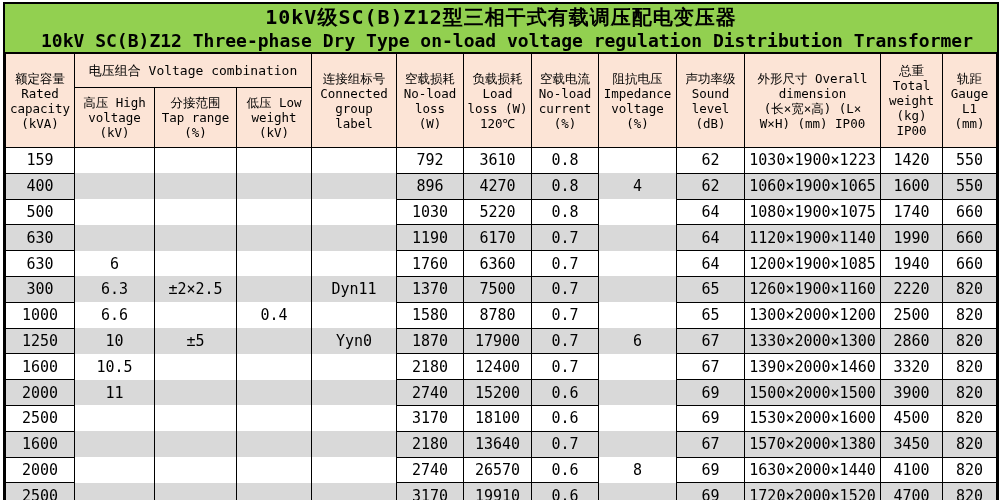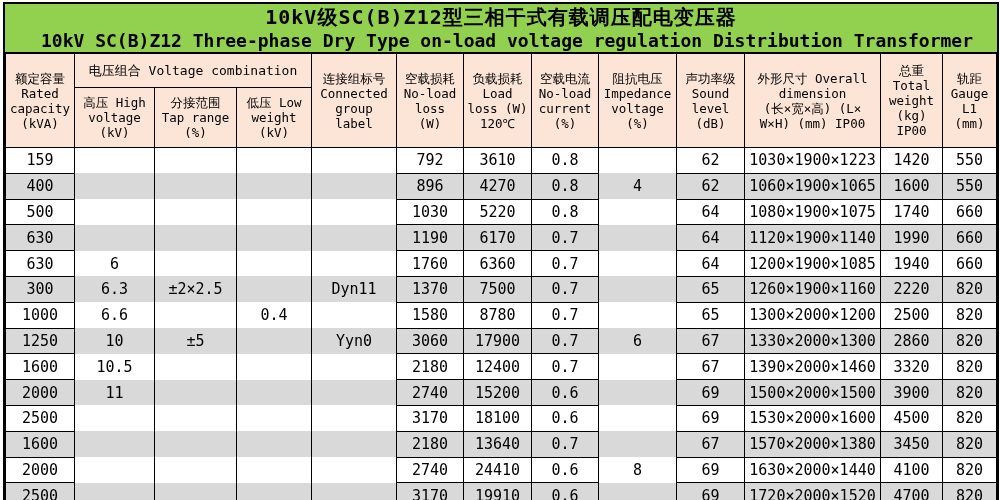--- a/index.html
+++ b/index.html
@@ -254,21 +254,21 @@
     <td>1300×2000×1200</td>
     <td>2500</td>
     <td>820</td>
   </tr>
         <tr>
     <td>1250</td>
     <td>10</td>
     <td>±5</td>
     <td></td>
     <td>Yyn0</td>
-    <td>3060</td>
+    <td>1870</td>
     <td>17900</td>
     <td>0.7</td>
     <td>6</td>
     <td>67</td>
     <td>1330×2000×1300</td>
     <td>2860</td>
     <td>820</td>
   </tr>
         <tr>
     <td>1600</td>
@@ -330,21 +330,21 @@
     <td>3450</td>
     <td>820</td>
   </tr>
         <tr>
     <td>2000</td>
     <td></td>
     <td></td>
     <td></td>
     <td></td>
     <td>2740</td>
-    <td>24410</td>
+    <td>26570</td>
     <td>0.6</td>
     <td>8</td>
     <td>69</td>
     <td>1630×2000×1440</td>
     <td>4100</td>
     <td>820</td>
   </tr>
         <tr>
     <td>2500</td>
     <td></td>

